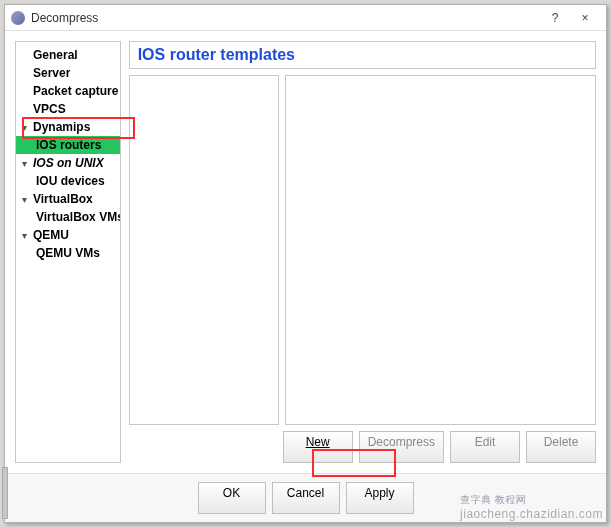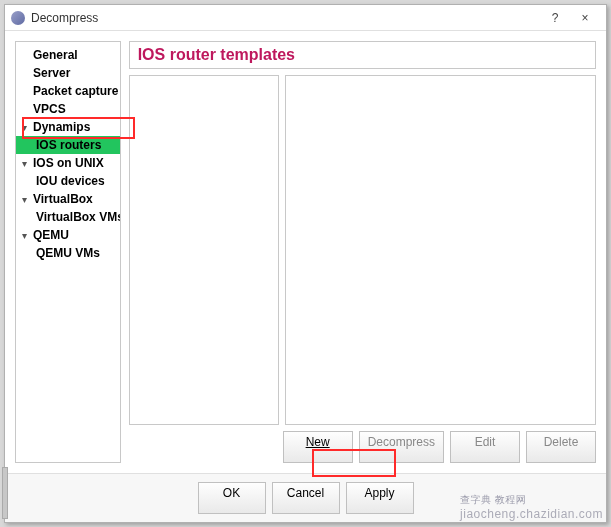--- a/index.html
+++ b/index.html
@@ -11,21 +11,21 @@
   .titlebar .tbtn { width: 30px; height: 20px; text-align: center; line-height: 20px; color: #444; }
   .body { flex: 1; display: flex; padding: 10px; gap: 8px; overflow: hidden; }
   .sidebar { width: 128px; border: 1px solid #c8c8c8; background: #ffffff; padding: 4px 0; overflow: hidden; }
   .tree-row { display: flex; align-items: center; height: 18px; padding-left: 6px; color: #000; white-space: nowrap; }
   .tree-row.child { padding-left: 20px; }
   .tree-row .chevron { width: 10px; display: inline-block; color: #555; font-size: 10px; margin-right: 1px; }
   .tree-row.selected { background: #22c55e; text-align: right; }
   .highlight-box { border: 2px solid #ff2a2a; position: absolute; pointer-events: none; }
   .main { flex: 1; display: flex; flex-direction: column; }
   .heading-box { border: 1px solid #c8c8c8; padding: 4px 8px; margin-bottom: 6px; }
-  .heading-box span { font-size: 16px; font-weight: bold; color: #be185d; }
+  .heading-box span { font-size: 16px; font-weight: bold; color: #1d4ed8; }
   .panes { flex: 1; display: flex; gap: 6px; }
   .pane { border: 1px solid #c8c8c8; background: #fff; }
   .pane.left { width: 150px; }
   .pane.right { flex: 1; }
   .btnrow1 { display: flex; gap: 6px; margin-top: 6px; padding-left: 154px; }
   .btn { height: 32px; min-width: 70px; border: 1px solid #c0c0c0; background: linear-gradient(#fefefe,#e9e9e9); color: #888; text-align: center; line-height: 20px; padding: 0 8px; }
   .btn.enabled { color: #000; }
   .btn.enabled u { text-decoration: underline; }
   .dlg-footer { border-top: 1px solid #e0e0e0; padding: 8px 12px; display: flex; justify-content: center; gap: 6px; background: #f7f7f7; }
   .dlg-footer .btn { min-width: 68px; color: #000; }
@@ -66,21 +66,21 @@
         </div>
         <div class="tree-row">
           <span class="chevron">▾</span>
           <span style="font-weight: bold;">Dynamips</span>
         </div>
         <div class="tree-row child selected">
           <span style="font-weight: bold;">IOS routers</span>
         </div>
         <div class="tree-row">
           <span class="chevron">▾</span>
-          <span style="font-weight: bold;">IOS on UNIX</span>
+          <span style="font-weight: bold; font-style: italic;">IOS on UNIX</span>
         </div>
         <div class="tree-row child">
           <span style="font-weight: bold;">IOU devices</span>
         </div>
         <div class="tree-row">
           <span class="chevron">▾</span>
           <span style="font-weight: bold;">VirtualBox</span>
         </div>
         <div class="tree-row child">
           <span style="font-weight: bold;">VirtualBox VMs</span>

